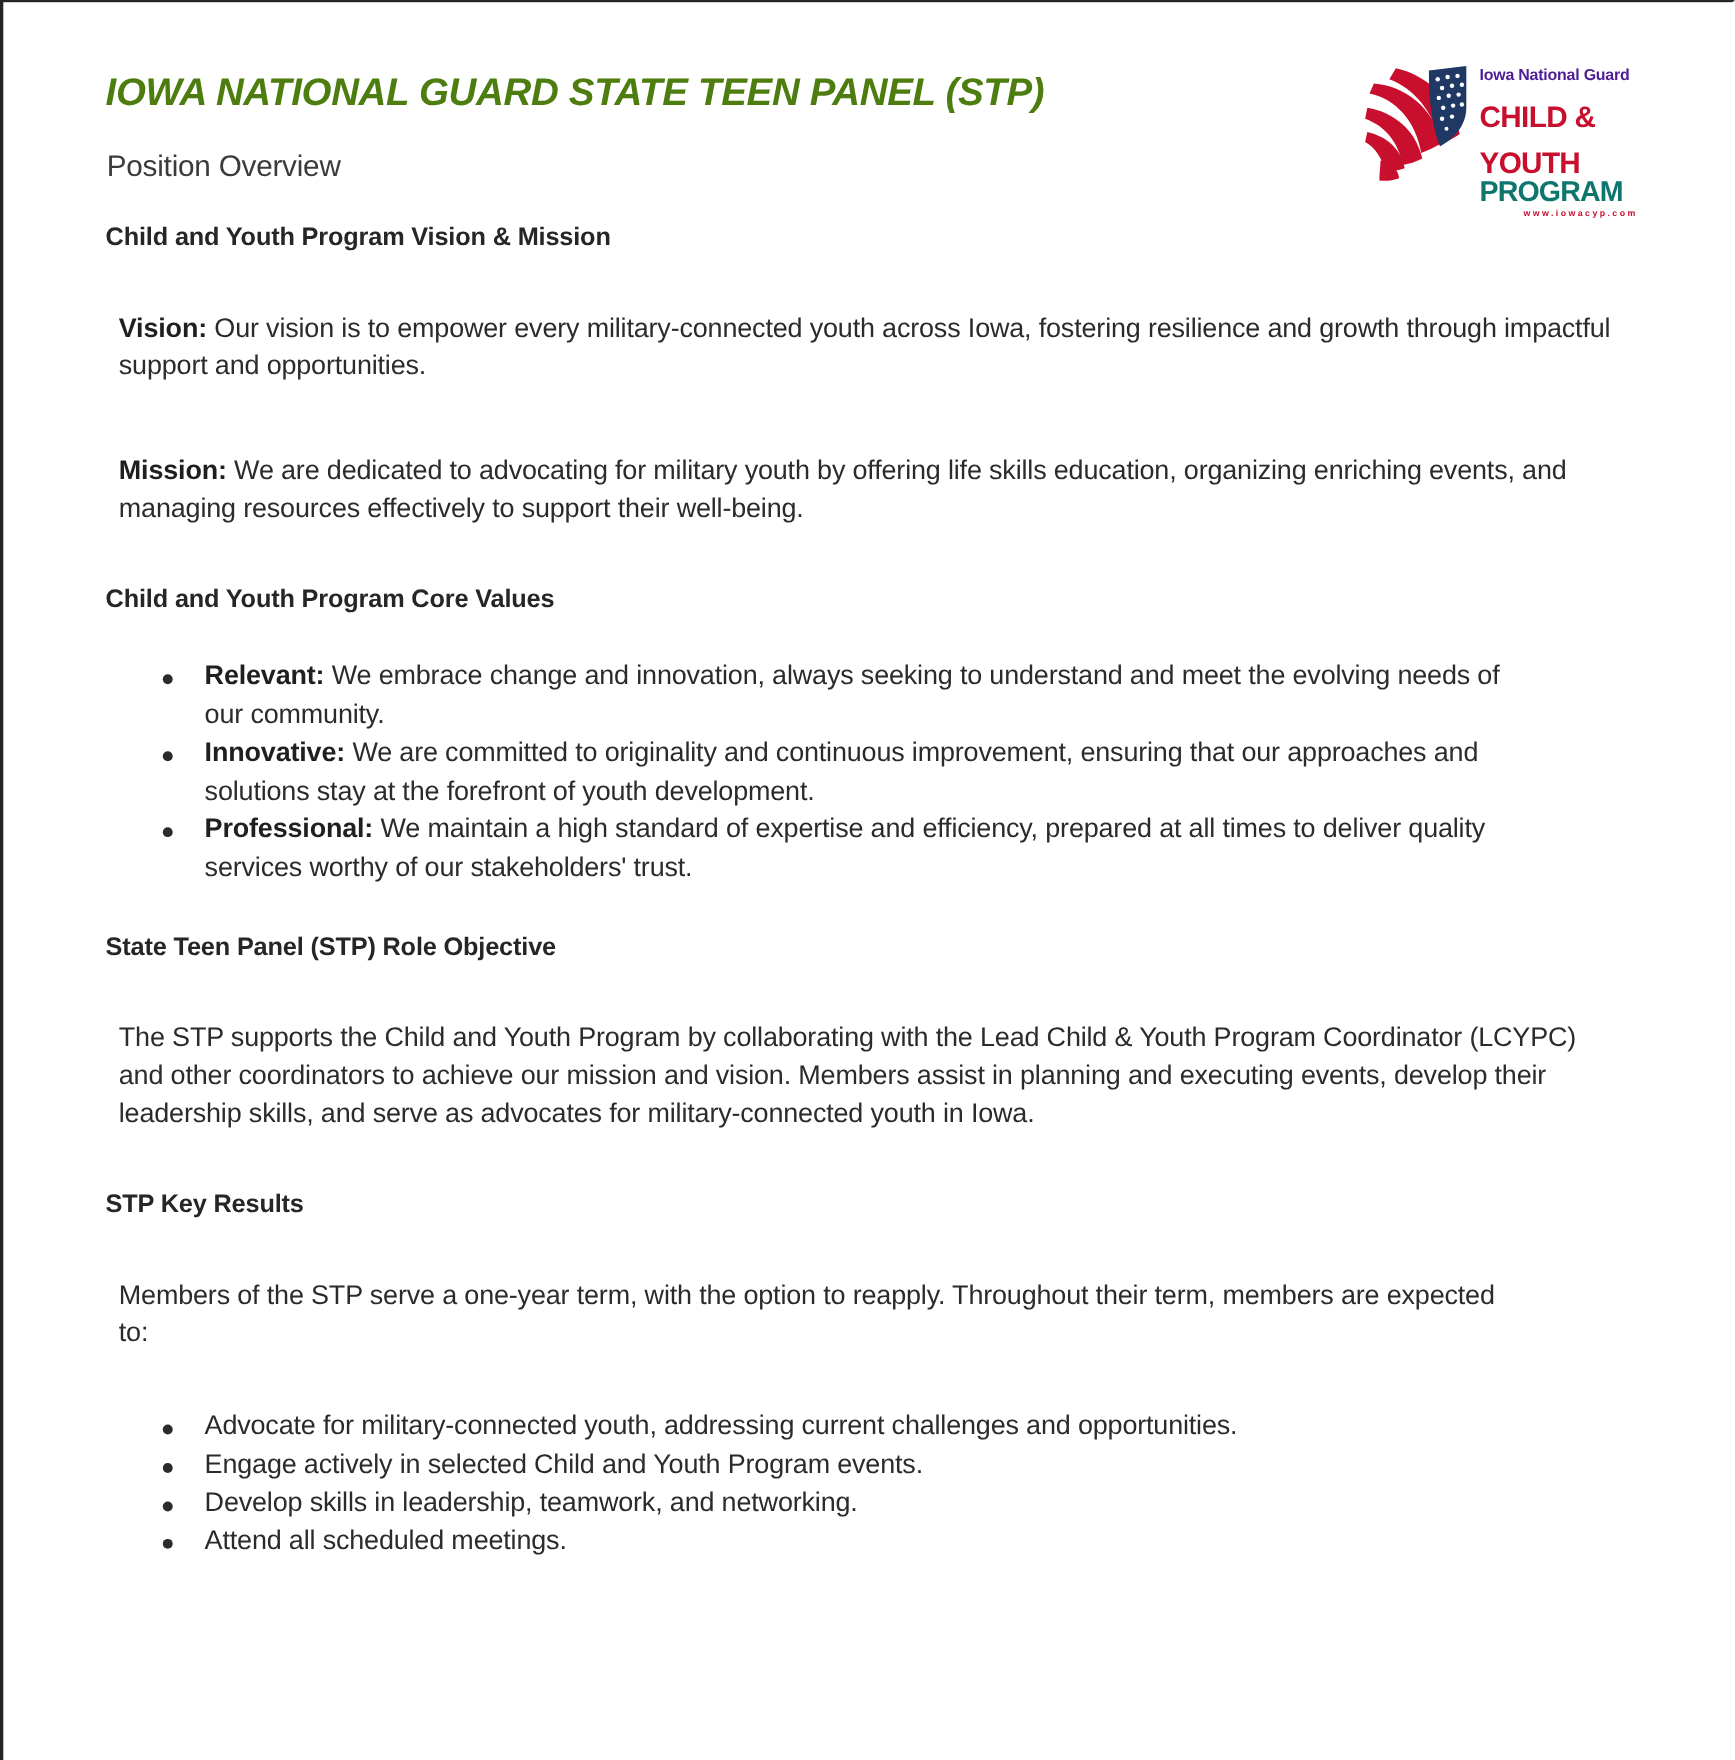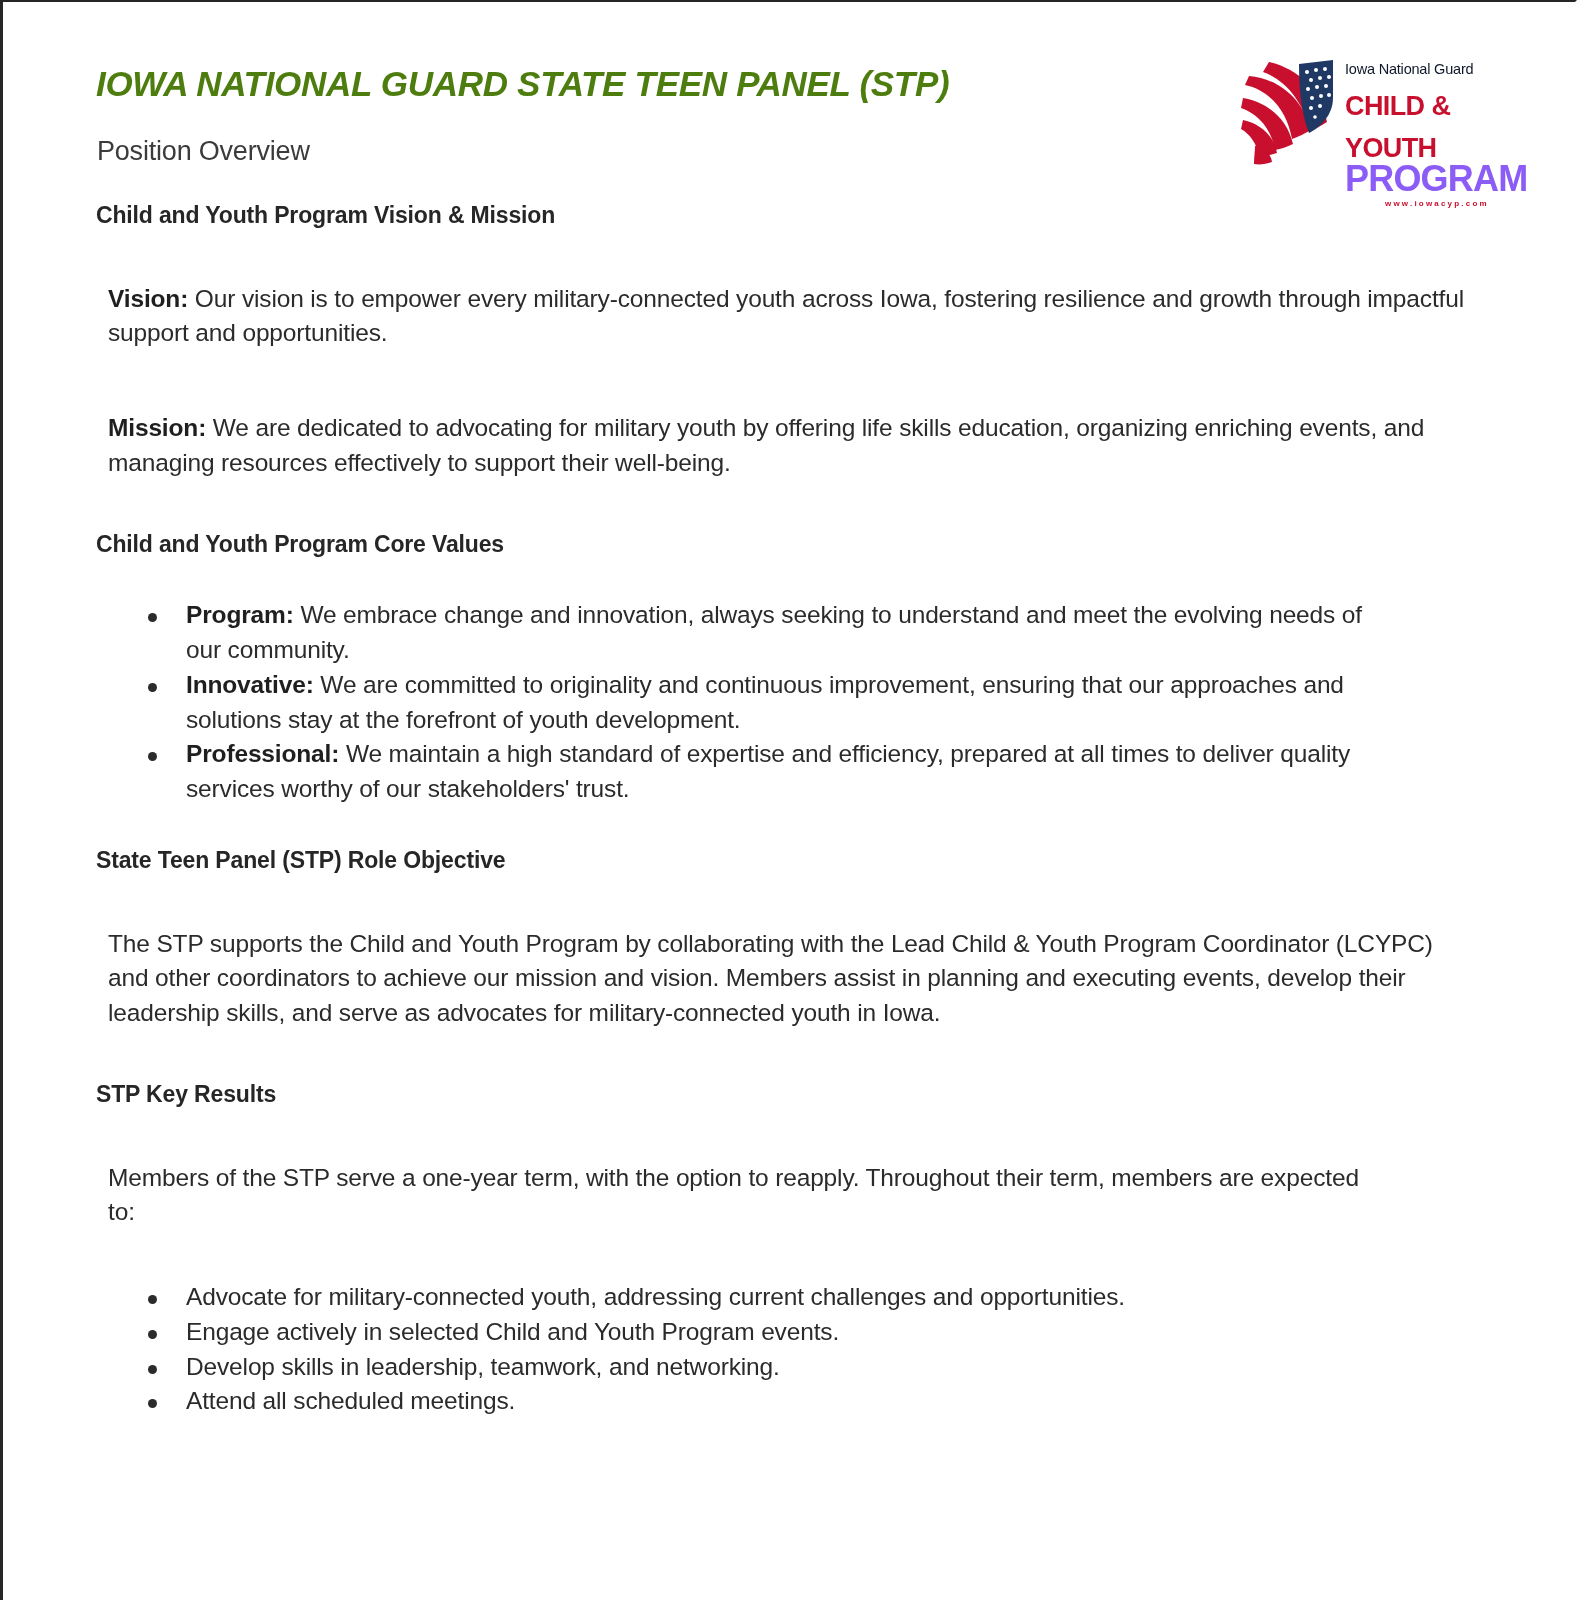--- a/index.html
+++ b/index.html
@@ -77,41 +77,41 @@
     height: 112px;
   }
   .logo-text {
     position: absolute;
     left: 104px;
     top: 0px;
     width: 128px;
   }
   .logo-ing {
     font-size: 14.5px;
-    font-weight: normal;
-    color: #0f172a;
+    font-weight: bold;
+    color: #4c1d95;
     letter-spacing: -0.2px;
     line-height: 1;
     padding-top: 8px;
     white-space: nowrap;
   }
   .logo-child,
   .logo-youth {
     font-size: 27px;
     font-weight: bold;
     color: #c8102e;
     line-height: 0.97;
     letter-spacing: -0.6px;
     white-space: nowrap;
     margin-top: 16px;
   }
   .logo-program {
-    font-size: 36px;
-    font-weight: bold;
-    color: #8b5cf6;
+    font-size: 26px;
+    font-weight: bold;
+    color: #0f766e;
     line-height: 0.97;
     letter-spacing: -0.8px;
     white-space: nowrap;
     margin-top: 1px;
   }
   .logo-url {
     font-size: 8px;
     font-weight: bold;
     color: #c8102e;
     letter-spacing: 2.2px;
@@ -238,21 +238,21 @@
       </p>
     </div>
 
     <div class="gap-38"></div>
 
     <div>
       <div class="sec-heading">Child and Youth Program Core Values</div>
       <div class="gap-40"></div>
       <ul class="bullets">
         <li class="bullet">
-          <b>Program:</b><span> We embrace change and innovation, always seeking to understand and meet the evolving needs of our community.</span>
+          <b>Relevant:</b><span> We embrace change and innovation, always seeking to understand and meet the evolving needs of our community.</span>
         </li>
         <li class="bullet">
           <b>Innovative:</b><span> We are committed to originality and continuous improvement, ensuring that our approaches and solutions stay at the forefront of youth development.</span>
         </li>
         <li class="bullet">
           <b>Professional:</b><span> We maintain a high standard of expertise and efficiency, prepared at all times to deliver quality services worthy of our stakeholders' trust.</span>
         </li>
       </ul>
     </div>
 

